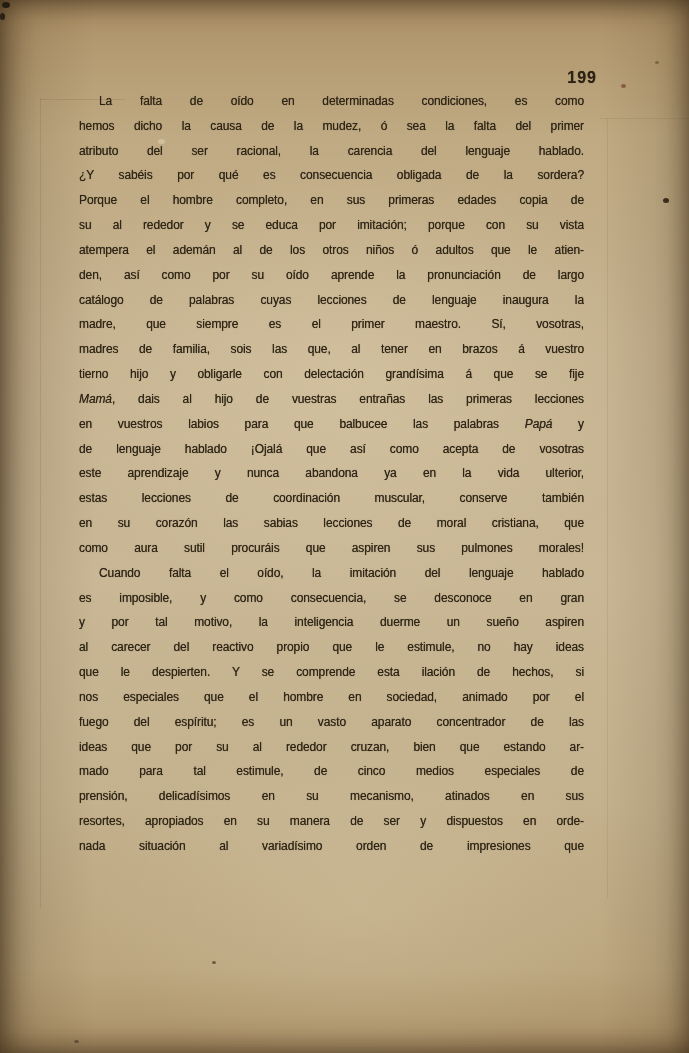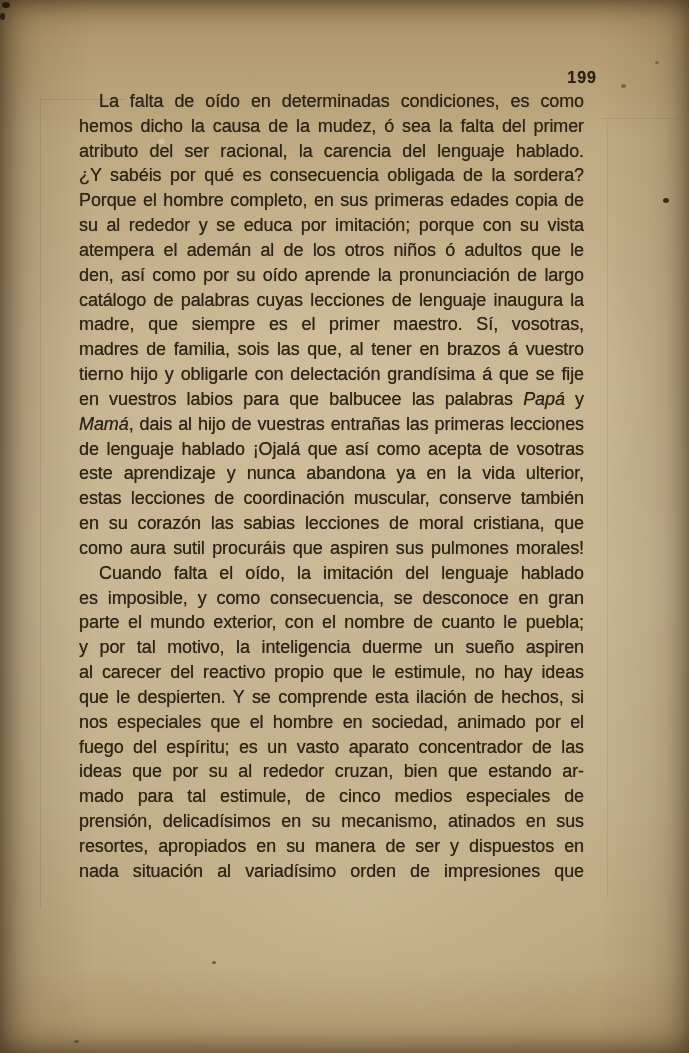--- a/index.html
+++ b/index.html
@@ -20,21 +20,21 @@
   .pagenum{
     position:absolute;top:69px;right:92px;
     font-size:16px;font-weight:bold;letter-spacing:1px;
     color:#2c2314;text-shadow:0 0 .7px rgba(44,35,20,.8);
   }
   .textblock{
     position:absolute;top:89px;left:79px;width:505px;
     color:#2d2415;text-shadow:0 0 .7px rgba(45,36,21,.75);
   }
   .line{
-    height:24.84px;line-height:24.84px;font-size:18px;
+    height:24.84px;line-height:24.84px;font-size:12px;
     letter-spacing:-0.1px;
     text-align:justify;text-align-last:justify;
     overflow:hidden;white-space:normal;
   }
   .indent{text-indent:20px;}
   .it{font-style:italic;}
   
   .speck{position:absolute;border-radius:50%;}
   .sp1{left:2px;top:2px;width:8px;height:6px;background:#241c11;}
   .sp2{left:0px;top:13px;width:5px;height:7px;background:#2a2115;}
@@ -63,30 +63,29 @@
     <div class="line">atributo del ser racional, la carencia del lenguaje hablado.</div>
     <div class="line">¿Y sabéis por qué es consecuencia obligada de la sordera?</div>
     <div class="line">Porque el hombre completo, en sus primeras edades copia de</div>
     <div class="line">su al rededor y se educa por imitación; porque con su vista</div>
     <div class="line">atempera el ademán al de los otros niños ó adultos que le atien-</div>
     <div class="line">den, así como por su oído aprende la pronunciación de largo</div>
     <div class="line">catálogo de palabras cuyas lecciones de lenguaje inaugura la</div>
     <div class="line">madre, que siempre es el primer maestro. Sí, vosotras,</div>
     <div class="line">madres de familia, sois las que, al tener en brazos á vuestro</div>
     <div class="line">tierno hijo y obligarle con delectación grandísima á que se fije</div>
+    <div class="line"><span class="it">Mamá</span><span>, dais al hijo de vuestras entrañas las primeras lecciones</span></div>
     <div class="line"><span>en vuestros labios para que balbucee las palabras </span><span class="it">Papá</span><span> y</span></div>
-    <div class="line"><span class="it">Mamá</span><span>, dais al hijo de vuestras entrañas las primeras lecciones</span></div>
     <div class="line">de lenguaje hablado ¡Ojalá que así como acepta de vosotras</div>
     <div class="line">este aprendizaje y nunca abandona ya en la vida ulterior,</div>
     <div class="line">estas lecciones de coordinación muscular, conserve también</div>
     <div class="line">en su corazón las sabias lecciones de moral cristiana, que</div>
     <div class="line">como aura sutil procuráis que aspiren sus pulmones morales!</div>
     <div class="line indent">Cuando falta el oído, la imitación del lenguaje hablado</div>
     <div class="line">es imposible, y como consecuencia, se desconoce en gran</div>
-    <div class="line">parte el mundo exterior, con el nombre de cuanto le puebla;</div>
     <div class="line">y por tal motivo, la inteligencia duerme un sueño aspiren</div>
     <div class="line">al carecer del reactivo propio que le estimule, no hay ideas</div>
     <div class="line">que le despierten. Y se comprende esta ilación de hechos, si</div>
     <div class="line">nos especiales que el hombre en sociedad, animado por el</div>
     <div class="line">fuego del espíritu; es un vasto aparato concentrador de las</div>
     <div class="line">ideas que por su al rededor cruzan, bien que estando ar-</div>
     <div class="line">mado para tal estimule, de cinco medios especiales de</div>
     <div class="line">prensión, delicadísimos en su mecanismo, atinados en sus</div>
     <div class="line">resortes, apropiados en su manera de ser y dispuestos en orde-</div>
     <div class="line">nada situación al variadísimo orden de impresiones que</div>

